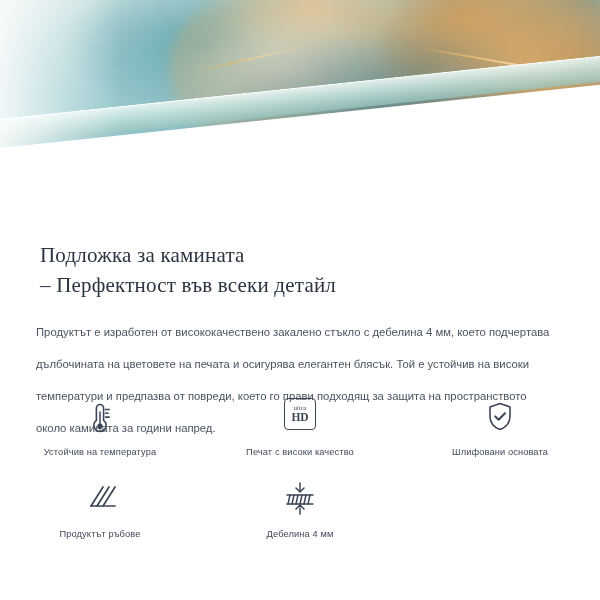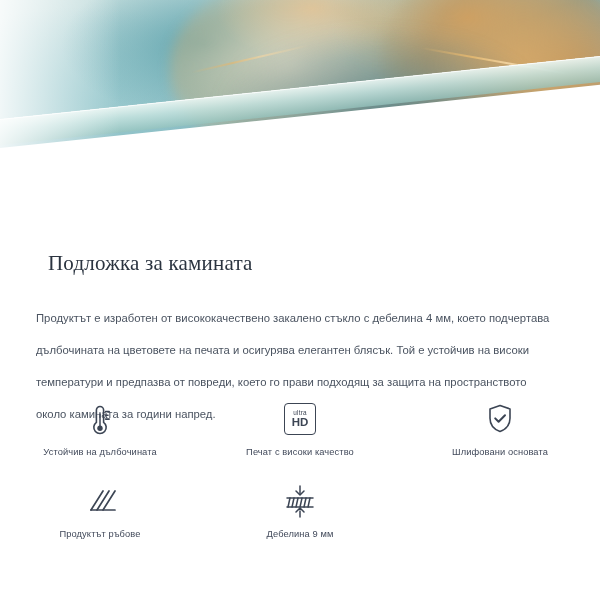--- a/index.html
+++ b/index.html
@@ -146,21 +146,21 @@
 
   
   .content {
     position: absolute;
     left: 0;
     top: 222px;
     width: 600px;
   }
 
   .headline {
-    margin: 12px;
+    margin: 4px;
     padding: 14px 36px 0 36px;
     font-family: "Liberation Serif", serif;
     font-size: 21px;
     line-height: 30px;
     font-weight: 400;
     color: #2b3440;
     letter-spacing: .2px;
   }
   .headline .line2 { display: block; }
 
@@ -187,22 +187,22 @@
   .feature {
     display: flex;
     flex-direction: column;
     align-items: center;
     justify-content: flex-start;
   }
 
   .feature-icon {
     height: 42px;
     display: flex;
-    align-items: center;
     justify-content: center;
+    font-family: Liberation Serif, serif;
   }
 
   .feature-label {
     margin-top: 7px;
     font-size: 9.3px;
     color: #41495a;
     text-align: center;
     letter-spacing: .1px;
   }
 
@@ -247,36 +247,37 @@
     <div class="glass-face"></div>
     <div class="hero-left-fade"></div>
     <div class="hero-white-mask2"></div>
     <div class="sparkle sp1"></div>
     <div class="sparkle sp2"></div>
   </div>
 
   <div class="content">
     <h1 class="headline">
       <span>Подложка за камината</span>
+      <span class="line2">– Перфектност във всеки детайл</span>
     </h1>
     <p class="body-copy">Продуктът е изработен от висококачествено закалено стъкло с дебелина 4 мм, което подчертава дълбочината на цветовете на печата и осигурява елегантен блясък. Той е устойчив на високи температури и предпазва от повреди, което го прави подходящ за защита на пространството около камината за години напред.</p>
   </div>
 
   <div class="features">
 
     <div class="feature">
       <div class="feature-icon">
         <svg width="34" height="38" viewBox="0 0 34 38" fill="none" stroke="#3c4554" stroke-width="1.6" stroke-linecap="round">
           <path d="M17 6.5a3.6 3.6 0 0 1 3.6 3.6v12.2a6.2 6.2 0 1 1-7.2 0V10.1A3.6 3.6 0 0 1 17 6.5z"></path>
           <circle cx="17" cy="28.3" r="2.7" fill="#3c4554" stroke="none"></circle>
           <path d="M17 14v12" stroke-width="1.5"></path>
           <path d="M22.6 11.5h3.6M22.6 15.3h2.4M22.6 19.1h3.6"></path>
         </svg>
       </div>
-      <div class="feature-label">Устойчив на дълбочината</div>
+      <div class="feature-label">Устойчив на температура</div>
     </div>
 
     <div class="feature">
       <div class="feature-icon">
         <div class="ultrahd-badge">
           <span class="u1">ultra</span>
           <span class="u2">HD</span>
         </div>
       </div>
       <div class="feature-label">Печат с високи качество</div>
@@ -310,17 +311,17 @@
         <svg width="38" height="36" viewBox="0 0 38 36" fill="none" stroke="#3c4554" stroke-width="1.5" stroke-linecap="round" stroke-linejoin="round">
           <path d="M19 3v8"></path>
           <path d="M15 8l4 4 4-4"></path>
           <path d="M6 15h26"></path>
           <path d="M6 24h26"></path>
           <path d="M9 15l-2 9M13 15l-2 9M17 15l-2 9M21 15l-2 9M25 15l-2 9M29 15l-2 9"></path>
           <path d="M19 28v6"></path>
           <path d="M15 29l4-4 4 4"></path>
         </svg>
       </div>
-      <div class="feature-label">Дебелина 9 мм</div>
+      <div class="feature-label">Дебелина 4 мм</div>
     </div>
 
   </div>
 </div>
 
 </body></html>

